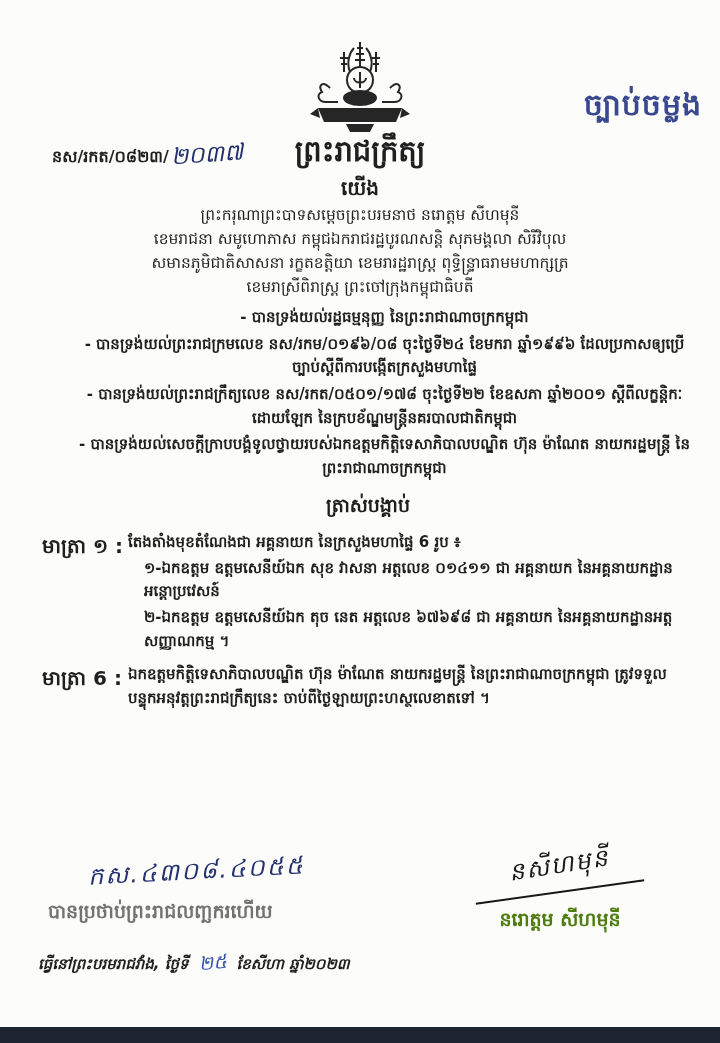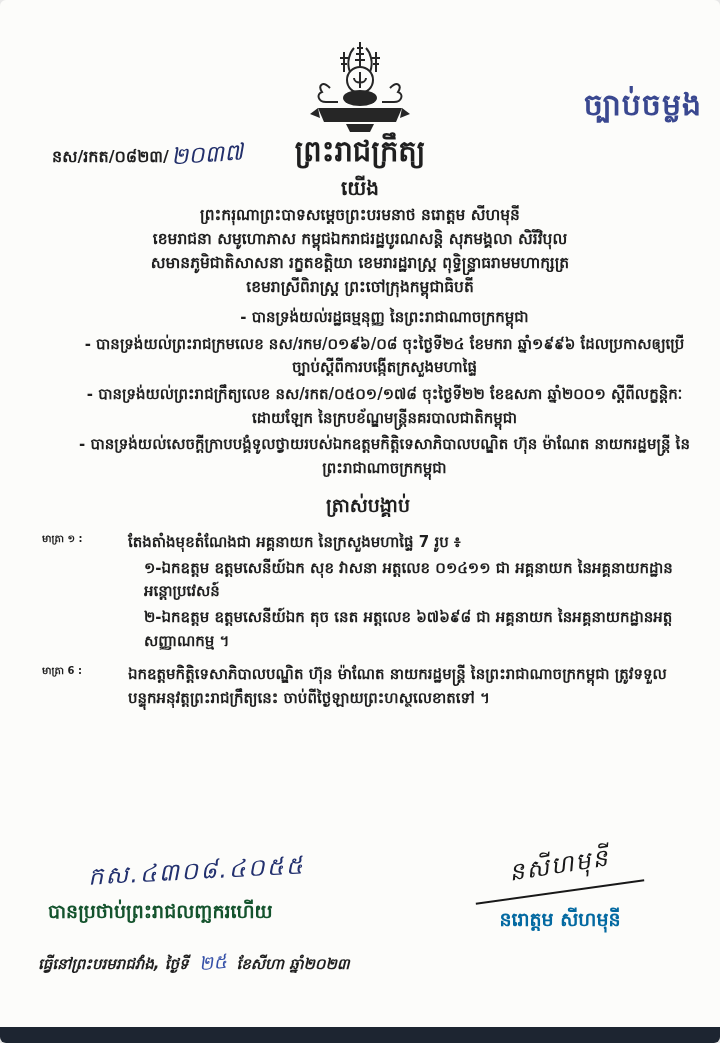--- a/index.html
+++ b/index.html
@@ -2,21 +2,20 @@
 <html><head>
 <meta charset="utf-8">
 <style>
   * { margin:0; padding:0; box-sizing:border-box; }
   html,body { background:#e8e8e8; }
   .page {
     position:relative; width:720px; height:1043px;
     background:#fcfcfa; overflow:hidden;
     font-family:"DejaVu Sans","Liberation Sans",sans-serif;
     color:#1f1f1f;
-    border-radius:6px;
   }
   
   .emblem { position:absolute; top:38px; left:50%; transform:translateX(-50%); }
   .copy-stamp {
     position:absolute; top:86px; right:18px;
     font-size:30px; font-weight:800; color:#3a4890;
     letter-spacing:1px;
   }
   .doc-number {
     position:absolute; top:140px; left:52px;
@@ -30,68 +29,68 @@
   .decree-title {
     position:absolute; top:133px; left:0; width:100%;
     text-align:center; font-size:29px; font-weight:800;
   }
   .decree-we {
     position:absolute; top:175px; left:0; width:100%;
     text-align:center; font-size:20px; font-weight:800;
   }
   .royal-title {
     position:absolute; top:203px; left:30px; right:30px;
-    text-align:center; font-size:15.5px; font-weight:700;
+    text-align:center; font-size:15.5px; font-weight:400;
     line-height:24px;
   }
   
   .doc-body { position:absolute; top:306px; left:42px; right:26px; }
   .preamble { margin-left:33px; }
   .preamble-item {
     font-size:15px; font-weight:700; line-height:1.58;
     margin-bottom:3px; text-align:center;
   }
   .order-heading {
     text-align:center; font-size:19px; font-weight:800;
     margin:12px 0 10px 0;
   }
   .article { display:flex; margin-bottom:8px; }
-  .article-label { flex:none; width:86px; font-size:10px; font-weight:800; line-height:1.58; }
+  .article-label { flex:none; width:86px; font-size:20px; font-weight:800; line-height:1.58; }
   .article-content { flex:1; font-size:15px; font-weight:700; line-height:1.58; }
   .article-intro { margin-bottom:2px; }
   .subitem { margin-left:16px; margin-bottom:2px; }
   .person-name { font-weight:900; }
   
   .sign-left { position:absolute; top:856px; left:48px; width:340px; }
   .seal-number {
     font-size:24px; font-style:italic; color:#22306e;
     transform:rotate(-3deg); display:inline-block; margin-left:40px;
     letter-spacing:2px;
   }
   .seal-line {
-    margin-top:8px; font-size:19px; font-weight:800; color:#14532d;
+    margin-top:8px; font-size:19px; font-weight:800; color:#737373;
   }
   .place-date {
     position:absolute; top:950px; left:38px; width:400px;
     font-size:15px; font-style:italic; font-weight:600;
   }
   .place-date .hand-date {
     display:inline-block; font-size:19px; color:#3550a8;
     transform:rotate(-6deg); margin:0 10px; font-weight:400;
   }
   .sign-right { position:absolute; top:850px; left:430px; width:260px; text-align:center; }
   .king-signature {
     display:inline-block; font-size:24px; font-style:italic;
     transform:rotate(-9deg); letter-spacing:2px; color:#181818;
   }
   .sig-underline {
     width:170px; height:0; border-top:2px solid #181818;
     transform:rotate(-8deg); margin:6px auto 14px auto;
   }
-  .king-name { font-size:19px; font-weight:800; color:#0369a1; }
+  .king-name { font-size:19px; font-weight:800; color:#4d7c0f; }
   
   .bottom-bar {
     position:absolute; left:0; bottom:0; width:100%; height:16px;
     background:#1d2531;
   }
 </style>
 </head>
 <body>
 
 <div class="page">
@@ -152,21 +151,21 @@
       <div class="preamble-item">
         <span>- បានទ្រង់យល់សេចក្តីក្រាបបង្គំទូលថ្វាយរបស់ឯកឧត្តមកិត្តិទេសាភិបាលបណ្ឌិត </span><span class="person-name">ហ៊ុន ម៉ាណែត</span><span> នាយករដ្ឋមន្ត្រី នៃព្រះរាជាណាចក្រកម្ពុជា</span>
       </div>
     </div>
 
     <div class="order-heading">ត្រាស់បង្គាប់</div>
 
     <div class="article">
       <div class="article-label">មាត្រា ១ :</div>
       <div class="article-content">
-        <div class="article-intro">តែងតាំងមុខតំណែងជា អគ្គនាយក នៃក្រសួងមហាផ្ទៃ 7 រូប ៖</div>
+        <div class="article-intro">តែងតាំងមុខតំណែងជា អគ្គនាយក នៃក្រសួងមហាផ្ទៃ 6 រូប ៖</div>
         <div class="subitem">
           <span>១-ឯកឧត្តម ឧត្តមសេនីយ៍ឯក </span><span class="person-name">សុខ វាសនា</span><span> អត្តលេខ ០១៤១១ ជា អគ្គនាយក នៃអគ្គនាយកដ្ឋានអន្តោប្រវេសន៍</span>
         </div>
         <div class="subitem">
           <span>២-ឯកឧត្តម ឧត្តមសេនីយ៍ឯក </span><span class="person-name">តុច នេត</span><span> អត្តលេខ ៦៧៦៩៨ ជា អគ្គនាយក នៃអគ្គនាយកដ្ឋានអត្តសញ្ញាណកម្ម ។</span>
         </div>
       </div>
     </div>
 
     <div class="article">

